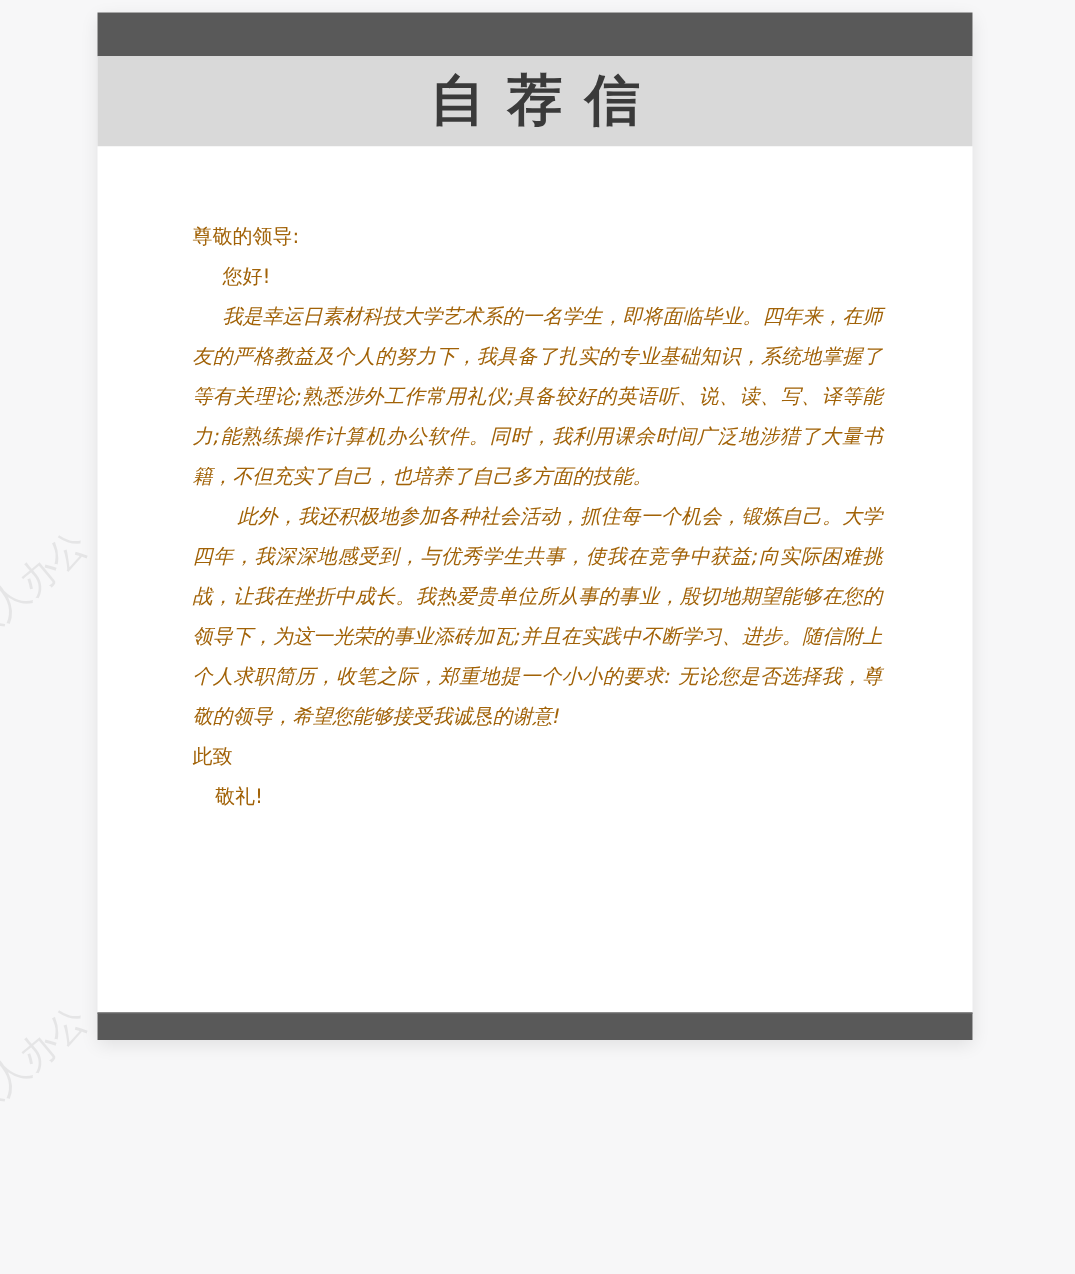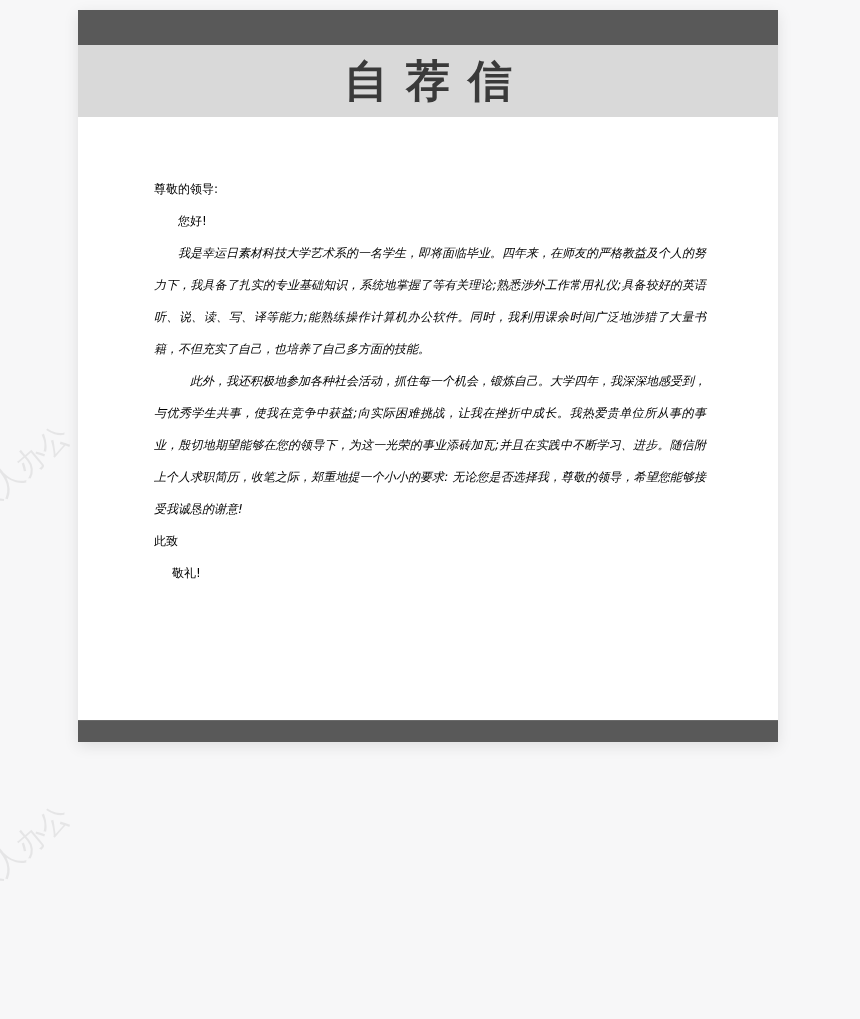--- a/index.html
+++ b/index.html
@@ -14,21 +14,21 @@
     .stage {
       position: relative;
       width: 860px;
       height: 1019px;
     }
     .page {
       position: absolute;
       left: 78px;
       top: 10px;
       width: 700px;
-      height: 732px;
+      height: 822px;
       background: #ffffff;
       box-shadow: 0 4px 14px rgba(0,0,0,0.10);
     }
     .top-bar {
       position: absolute;
       left: 0; top: 0;
       width: 700px;
       height: 35px;
       background: #595959;
     }
@@ -56,22 +56,22 @@
       width: 700px;
       height: 21px;
       background: #595959;
       border-top: 1px solid #6a6a6a;
     }
     .body {
       position: absolute;
       left: 76px;
       top: 163px;
       width: 552px;
-      color: #000000;
-      font-size: 12px;
+      color: #a16207;
+      font-size: 16px;
     }
     .line {
       height: 32px;
       line-height: 32px;
       white-space: nowrap;
     }
     .para {
       line-height: 32px;
       text-align: justify;
       text-align-last: left;

